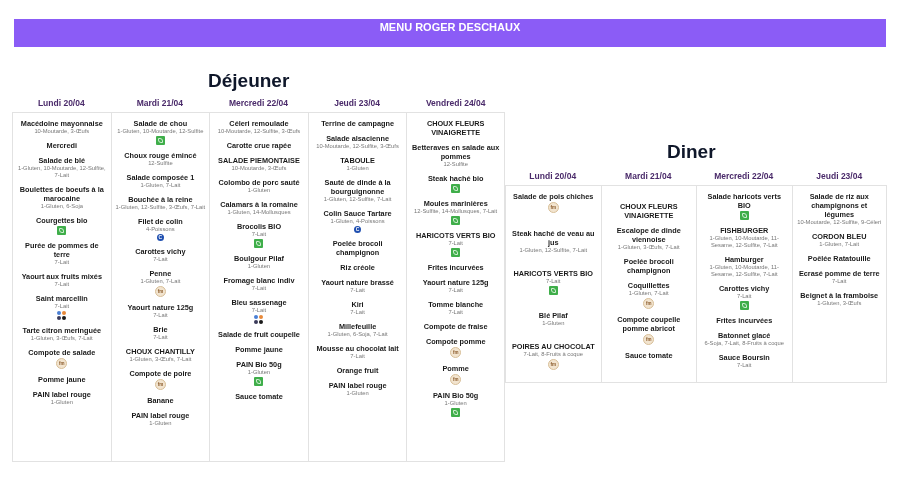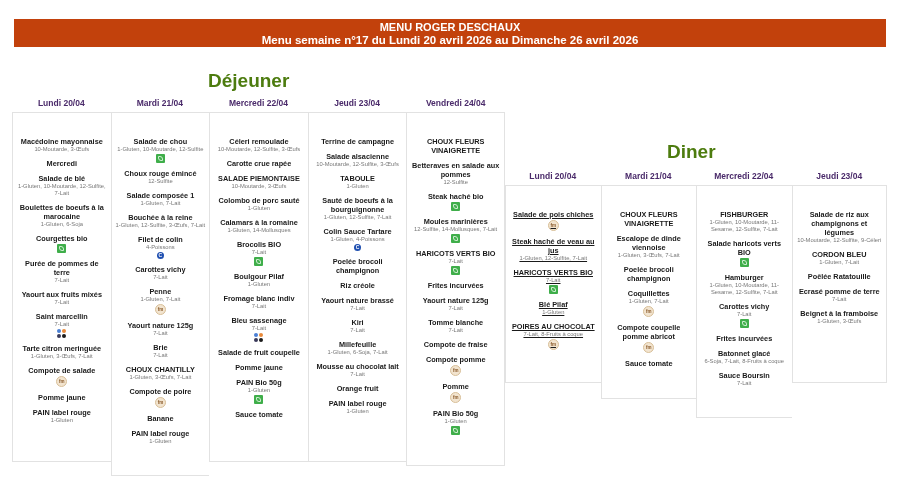--- a/index.html
+++ b/index.html
@@ -1,45 +1,44 @@
 <!DOCTYPE html>
 <html><head>
 <meta charset="utf-8">
 <style>
   html, body { margin:0; padding:0; }
   body { width:900px; height:503px; background:#ffffff; position:relative; overflow:hidden;
          font-family:"Liberation Sans", "DejaVu Sans", sans-serif; color:#1a1a1a; }
-  .banner { position:absolute; left:14px; top:19px; width:872px; height:28px; background:#c2410c;
+  .banner { position:absolute; left:14px; top:19px; width:872px; height:28px; background:#8b5cf6;
             color:#fff; text-align:center; font-weight:bold; }
   .banner .l1 { font-size:11px; line-height:12px; padding-top:2px; }
   .banner .l2 { font-size:11.5px; line-height:14px; }
-  .section-title { position:absolute; color:#4d7c0f; font-weight:bold; font-size:19px; }
+  .section-title { position:absolute; color:#0f172a; font-weight:bold; font-size:19px; }
   .grid { position:absolute; display:flex; }
   .col { display:flex; flex-direction:column; }
   .col-head { height:17px; text-align:center; font-size:8.5px; font-weight:bold; color:#4a2a6a; line-height:17px; }
   .col-body { border:1px solid #e2e2e2; border-right:none; flex:1; display:flex; flex-direction:column; align-items:center;
-              padding:24px 4px; box-sizing:border-box; }
+              padding:6px 4px; box-sizing:border-box; }
   .col:last-child .col-body { border-right:1px solid #e2e2e2; }
   .dish { text-align:center; margin-bottom:6px; }
   .dish .name { font-size:7.3px; font-weight:bold; line-height:9px; color:#1a1a1a; }
   .dish .alg { font-size:5.8px; line-height:7px; color:#777; }
   .ico { display:block; margin:1px auto 0; }
   .bio { width:9px; height:9px; background:#3fae4a; border-radius:1px; position:relative; }
   .bio::after { content:""; position:absolute; left:2px; top:2px; width:5px; height:5px; border:1px solid #cfeed1; border-radius:0 3px 0 3px; box-sizing:border-box; }
   .cbadge { width:7px; height:7px; border-radius:50%; background:#1f4fb0; color:#fff; font-size:5px; line-height:7px; text-align:center; font-weight:bold; }
   .fm { width:11px; height:11px; border-radius:50%; background:#f2e4cf; border:1px solid #d8bf98; box-sizing:border-box; color:#8a5a2a; font-size:4.5px; line-height:9px; text-align:center; font-weight:bold; }
   .dots { display:grid; grid-template-columns:4px 4px; gap:1px; width:9px; margin:1px auto 0; }
   .dots span { width:4px; height:4px; border-radius:50%; display:block; }
 </style>
 </head>
 <body>
 
 <div class="banner">
   <div class="l1">MENU ROGER DESCHAUX</div>
-  <div class="l2">Menu semaine n°17 du Lundi 20 avril 2026 au Dimanche 26 avril 2026</div>
 </div>
 
 <div class="section-title" style="left:208px; top:70px;">Déjeuner</div>
 <div class="grid" id="grid-dej" style="left:12px; top:95px; width:493px; height:367px;">
     <div class="col" style="flex: 1 1 0%;">
       <div class="col-head">Lundi 20/04</div>
       <div class="col-body">
         <div class="dish">
           <div class="name">Macédoine mayonnaise</div>
           <div class="alg">10-Moutarde, 3-Œufs</div>
@@ -222,21 +221,21 @@
         </div>
         <div class="dish">
           <div class="name">Salade alsacienne</div>
           <div class="alg">10-Moutarde, 12-Sulfite, 3-Œufs</div>
         </div>
         <div class="dish">
           <div class="name">TABOULE</div>
           <div class="alg">1-Gluten</div>
         </div>
         <div class="dish">
-          <div class="name">Sauté de boeufs à la bourguignonne</div>
+          <div class="name">Sauté de dinde à la bourguignonne</div>
           <div class="alg">1-Gluten, 12-Sulfite, 7-Lait</div>
         </div>
         <div class="dish">
           <div class="name">Colin Sauce Tartare</div>
           <div class="alg">1-Gluten, 4-Poissons</div>
           <span class="ico cbadge">C</span>
         </div>
         <div class="dish">
           <div class="name">Poelée brocoli champignon</div>
         </div>
@@ -320,21 +319,21 @@
           <span class="ico bio"></span>
         </div>
       </div>
     </div>
   </div>
 
 <div class="section-title" style="left:667px; top:141px;">Diner</div>
 <div class="grid" id="grid-din" style="left:505px; top:168px; width:382px; height:215px;">
     <div class="col" style="flex: 1 1 0%;">
       <div class="col-head">Lundi 20/04</div>
-      <div class="col-body" style="justify-content: flex-start; text-decoration: underline;">
+      <div class="col-body" style="justify-content: space-between;">
         <div class="dish">
           <div class="name">Salade de pois chiches</div>
           <span class="ico fm">fm</span>
         </div>
         <div class="dish">
           <div class="name">Steak haché de veau au jus</div>
           <div class="alg">1-Gluten, 12-Sulfite, 7-Lait</div>
         </div>
         <div class="dish">
           <div class="name">HARICOTS VERTS BIO</div>
@@ -376,26 +375,26 @@
         </div>
         <div class="dish">
           <div class="name">Sauce tomate</div>
         </div>
       </div>
     </div>
     <div class="col" style="flex: 1 1 0%;">
       <div class="col-head">Mercredi 22/04</div>
       <div class="col-body">
         <div class="dish">
+          <div class="name">Salade haricots verts BIO</div>
+          <span class="ico bio"></span>
+        </div>
+        <div class="dish">
           <div class="name">FISHBURGER</div>
           <div class="alg">1-Gluten, 10-Moutarde, 11-Sesame, 12-Sulfite, 7-Lait</div>
-        </div>
-        <div class="dish">
-          <div class="name">Salade haricots verts BIO</div>
-          <span class="ico bio"></span>
         </div>
         <div class="dish">
           <div class="name">Hamburger</div>
           <div class="alg">1-Gluten, 10-Moutarde, 11-Sesame, 12-Sulfite, 7-Lait</div>
         </div>
         <div class="dish">
           <div class="name">Carottes vichy</div>
           <div class="alg">7-Lait</div>
           <span class="ico bio"></span>
         </div>

